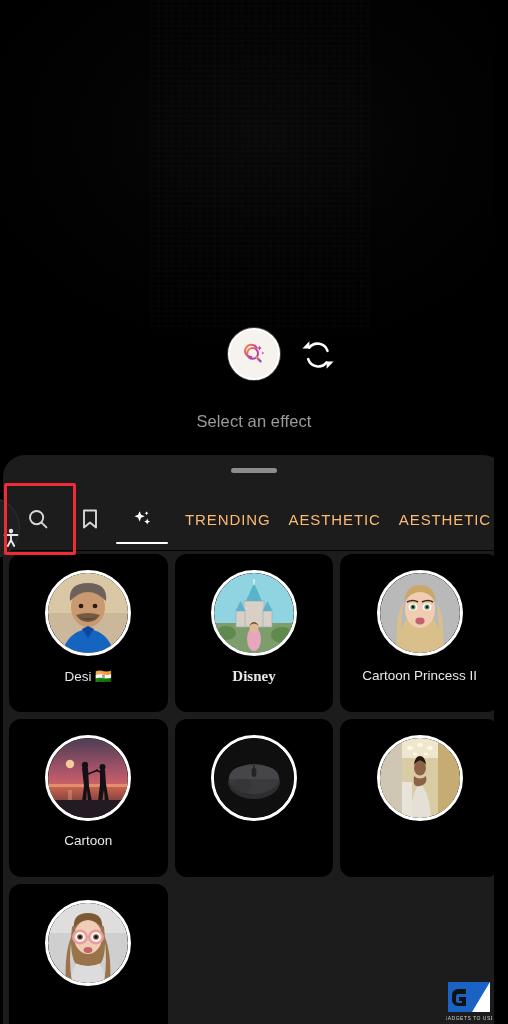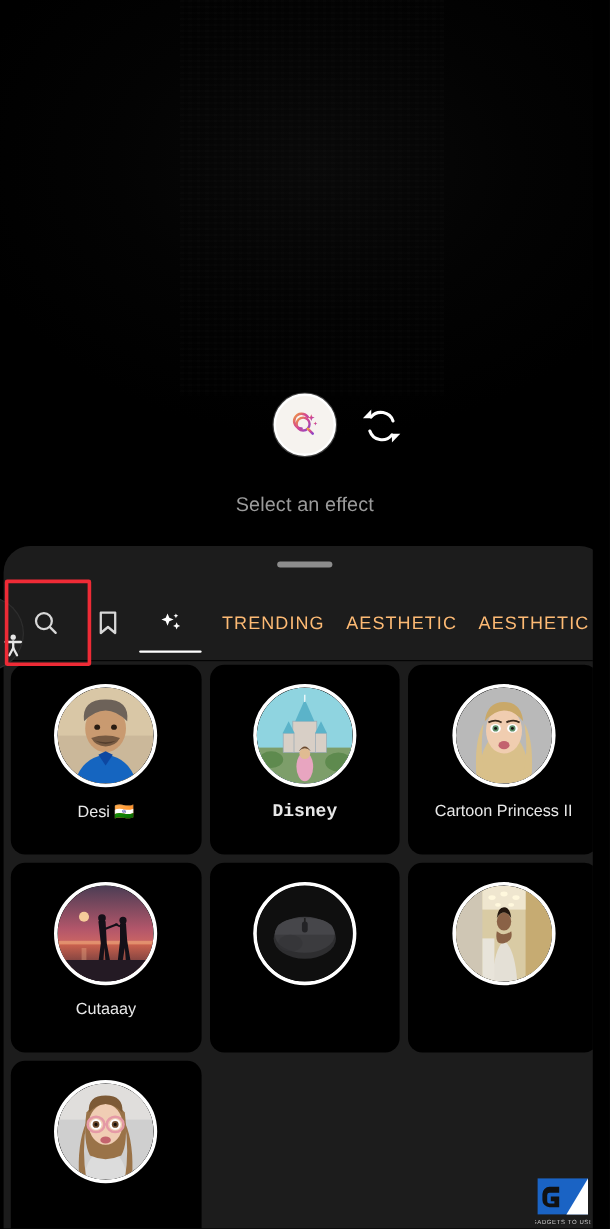--- a/index.html
+++ b/index.html
@@ -101,21 +101,21 @@
     width:86px; height:86px; border-radius:50%;
     border:3.5px solid #ffffff; overflow:hidden; position:relative;
     flex:0 0 auto;
   }
   .thumb-inner { position:absolute; inset:0; border-radius:50%; overflow:hidden; }
   .card-label {
     margin-top:12px; color:#e8e8e8; font-size:13.5px; text-align:center;
     padding:0 4px; white-space:nowrap; overflow:hidden; text-overflow:ellipsis;
     max-width:100%;
   }
-  .card-label.serif { font-family:Liberation Mono, monospace; font-weight:700; font-size:15px; }
+  .card-label.serif { font-family:Liberation Serif, serif; font-weight:700; font-size:15px; }
 
   
   .gesture-pill {
     position:absolute; left:-14px; top:497px; width:34px; height:62px;
     border-radius:0 34px 34px 0;
     background:#1f1f1f;
     border:1px solid #2e2e2e; border-left:none;
   }
   .a11y-icon {
     position:absolute; left:2px; top:527px; width:18px; height:22px;
@@ -309,21 +309,21 @@
               <path d="M34 30q3-4 6 0l1 18 3 16h-4l-1-12-1 12h-4l2-16z" fill="#141018"></path>
               <circle cx="37" cy="27" r="3.2" fill="#141018"></circle>
               <path d="M40 36l10-4" stroke="#141018" stroke-width="1.8"></path>
               <path d="M52 32q3-4 5 0l1 14 3 18h-4l-1-12-2 12h-4l2-18z" fill="#141018"></path>
               <circle cx="54.5" cy="29" r="3" fill="#141018"></circle>
               <path d="M52 34l-4-2" stroke="#141018" stroke-width="1.6"></path>
               <rect y="62" width="80" height="18" fill="#241a24"></rect>
             </svg>
           </div>
         </div>
-        <div class="card-label">Cutaaay</div>
+        <div class="card-label">Cartoon</div>
       </div>
 
       <div class="card">
         <div class="thumb">
           <div class="thumb-inner">
             <svg width="100%" height="100%" viewBox="0 0 80 80" preserveAspectRatio="xMidYMid slice">
               <rect width="80" height="80" fill="#0f0f0f"></rect>
               <ellipse cx="40" cy="44" rx="26" ry="17" fill="#2e2e30"></ellipse>
               <ellipse cx="40" cy="41" rx="25" ry="15" fill="#3b3b3e"></ellipse>
               <path d="M15 41q0-14 25-14t25 14z" fill="#46464a"></path>

